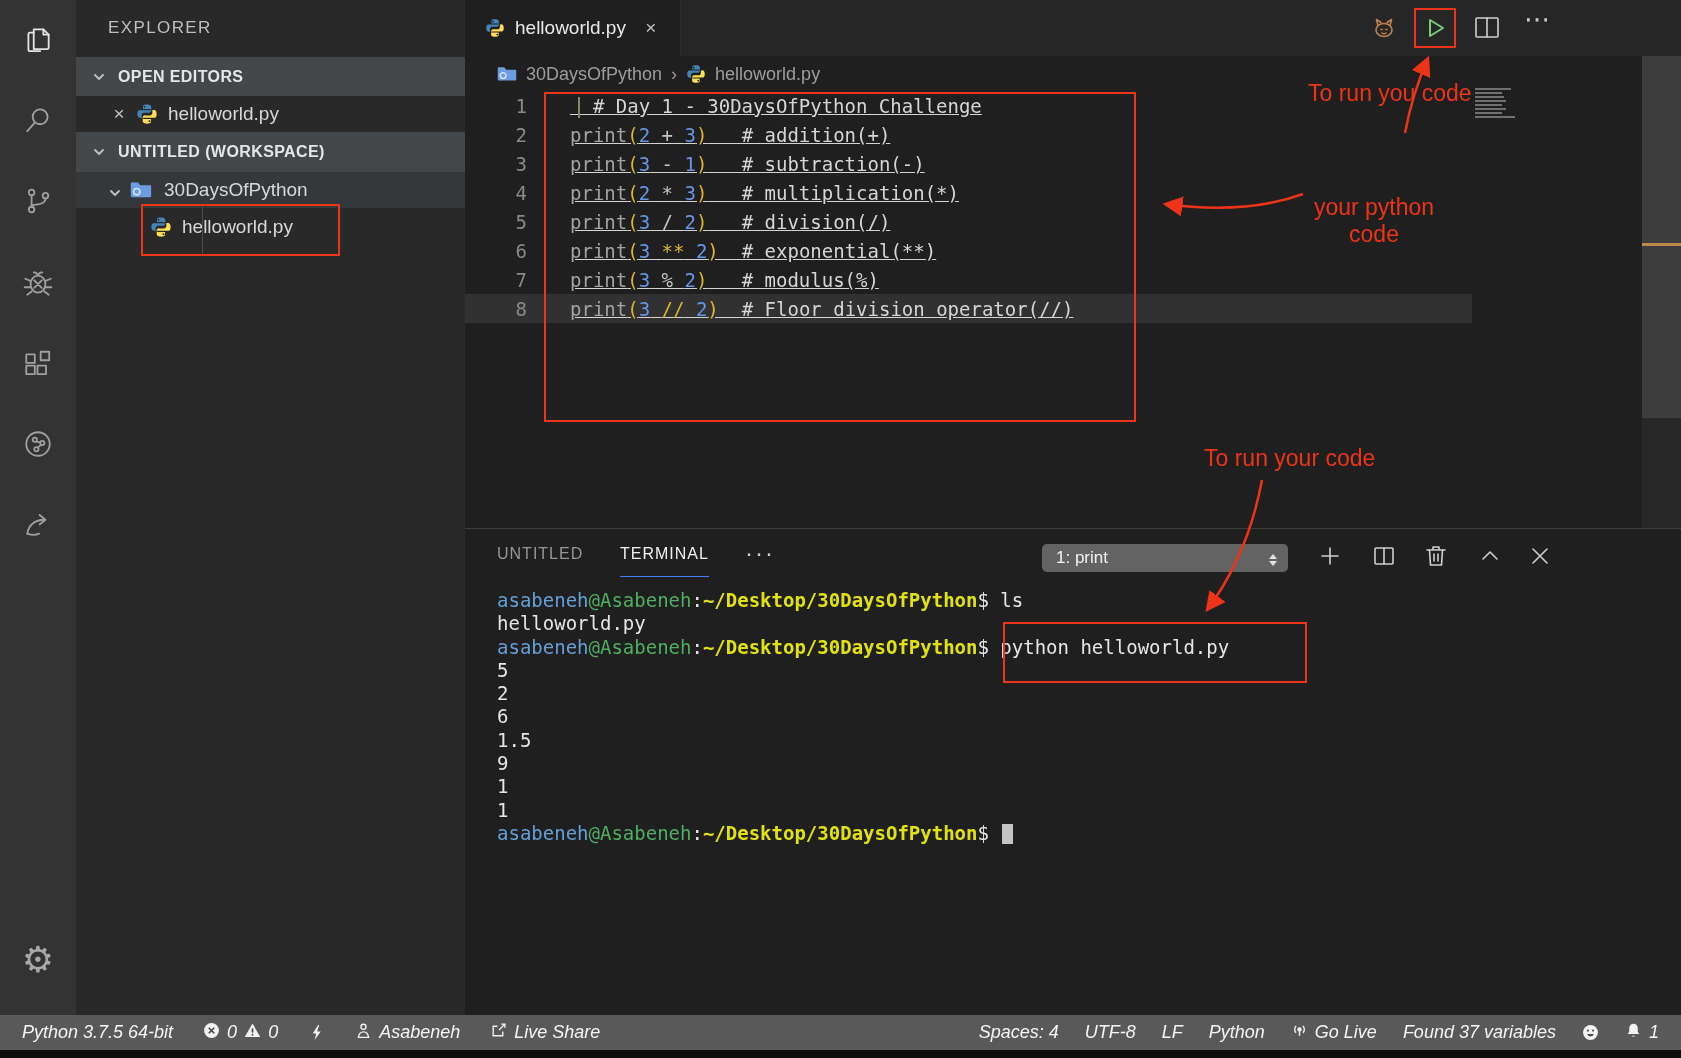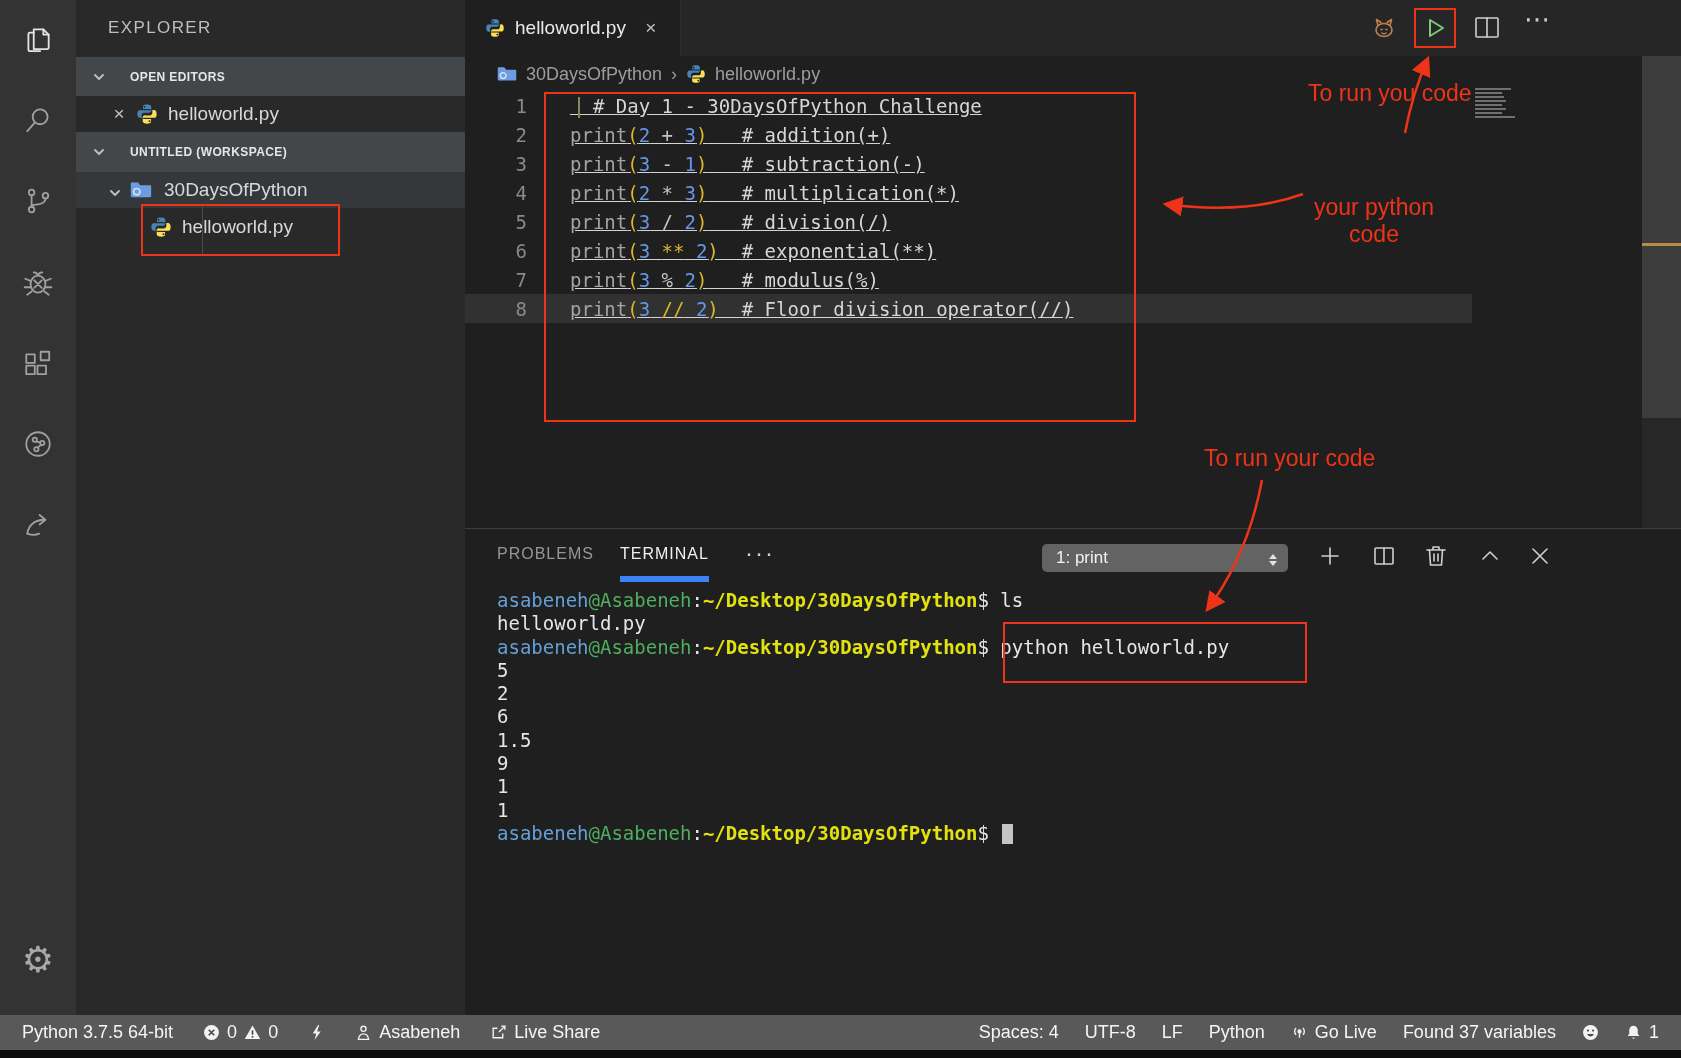--- a/index.html
+++ b/index.html
@@ -13,21 +13,21 @@
   .ab-icon{position:absolute;left:50%;transform:translateX(-50%);width:32px;height:32px;color:#9ea0a2;}
   .ab-icon svg{width:100%;height:100%;stroke:currentColor;fill:none;stroke-width:1.7;stroke-linecap:round;stroke-linejoin:round;}
   .ab-icon.active{color:#e4e4e4;}
   .ab-gear{position:absolute;left:50%;transform:translateX(-50%);top:942px;font-size:36px;color:#a8a8a8;line-height:1;}
 
   
   .sidebar{left:76px;top:0;width:389px;height:1015px;background:#29292a;}
   .sb-title{position:absolute;top:18px;left:32px;font-size:17px;letter-spacing:1.4px;color:#bfbfbf;text-align:center;}
   .sb-band{position:absolute;left:0;width:100%;background:#43474a;display:flex;align-items:center;}
   .sb-band .chev{margin-left:16px;}
-  .sb-band .lbl{margin-left:24px;font-weight:bold;font-size:12px;letter-spacing:.4px;color:#e6e6e6;}
+  .sb-band .lbl{margin-left:12px;font-weight:bold;font-size:16px;letter-spacing:.4px;color:#e6e6e6;}
   .band-oe{top:57px;height:39px;}
   .band-ws{top:132px;height:40px;}
   .band-outline{top:970px;height:40px;}
   .sb-row{position:absolute;left:0;width:100%;height:36px;display:flex;align-items:center;font-size:19px;color:#d8d8d8;}
   .row-oe-file{top:96px;}
   .row-folder{top:172px;background:#34383b;}
   .row-file2{top:208px;height:38px;}
   .chev{width:14px;height:14px;flex:0 0 auto;}
   .chev svg{width:14px;height:14px;stroke:#c0c0c0;fill:none;stroke-width:1.8;stroke-linecap:round;stroke-linejoin:round;}
   .tree-ico{width:22px;height:22px;flex:0 0 auto;}
@@ -55,39 +55,39 @@
 
   .minimap{left:1475px;top:88px;width:42px;}
   .mm-bar{height:2px;background:#707070;margin-bottom:2px;}
   .scrollbar{left:1642px;top:56px;width:39px;height:472px;background:#272727;}
   .scroll-slider{position:absolute;left:0;top:0;width:100%;height:362px;background:#3c3c3c;}
   .scroll-marker{position:absolute;left:0;top:187px;width:100%;height:3px;background:#b98a4a;}
 
   
   .panel{left:465px;top:528px;width:1216px;height:487px;background:#1f1f1f;border-top:1px solid #3e3e3e;}
   .panel-tab{position:absolute;top:16px;font-size:16px;letter-spacing:1px;color:#969696;padding-bottom:13px;}
-  .panel-tab.active{color:#f0f0f0;border-bottom:6px solid #3b82f6;}
+  .panel-tab.active{color:#f0f0f0;border-bottom:1px solid #3b82f6;}
   .panel-dots{position:absolute;left:280px;top:10px;font-size:24px;color:#cfcfcf;letter-spacing:2px;}
   .shell-select{position:absolute;left:577px;top:15px;width:246px;height:28px;background:#636363;border-radius:5px;color:#f2f2f2;font-size:17px;line-height:28px;padding-left:14px;}
   .dd-arrows{position:absolute;right:11px;top:6px;}
   .tri{width:0;height:0;border:4px solid transparent;}
   .tri-up{border-bottom:5px solid #e2e2e2;margin-bottom:2px;}
   .tri-down{border-top:5px solid #e2e2e2;}
   .panel-act{position:absolute;top:14px;width:26px;height:26px;color:#cfcfcf;}
   .panel-act svg{width:100%;height:100%;stroke:currentColor;fill:none;stroke-width:1.6;stroke-linecap:round;stroke-linejoin:round;}
   .terminal{position:absolute;left:32px;top:60px;font-family:"DejaVu Sans Mono",monospace;font-size:19px;line-height:23.3px;white-space:pre;}
   .ts-u{color:#64a0d8;} .ts-h{color:#4fae60;margin-top:44px;} .ts-w{color:#e6e6e6;}
   .ts-p{color:#e2e210;font-weight:bold;}
   .term-cursor{display:inline-block;width:11px;height:20px;background:#c4c4c4;vertical-align:-4px;margin-left:2px;}
 
   
   .status-bar{left:0;top:1015px;width:1681px;height:35px;background:#595959;display:flex;align-items:center;justify-content:space-between;padding:0 22px;font-size:18px;color:#f5f5f5;}
   .sb-left,.sb-right{display:flex;align-items:center;gap:30px;}
   .sb-right{gap:26px;}
-  .sb-item{display:flex;align-items:center;gap:7px;white-space:nowrap;}
+  .sb-item{display:flex;align-items:flex-start;gap:7px;white-space:nowrap;font-style:italic;}
   .st-ico{width:17px;height:17px;display:inline-block;}
   .st-ico svg{width:100%;height:100%;}
   .bottom-strip{left:0;top:1050px;width:1681px;height:8px;background:#0c0c0c;}
 
   
   .annot{color:#ee3418;font-size:23px;line-height:27px;z-index:30;}
   .annot-box{border:2px solid #ee3418;z-index:25;}
   .box-explorer{left:141px;top:204px;width:199px;height:52px;}
   .box-code{left:544px;top:92px;width:592px;height:330px;}
   .box-cmd{left:1003px;top:622px;width:304px;height:61px;}
@@ -270,21 +270,21 @@
       <div class="mm-bar" style="width: 31px;"></div>
       <div class="mm-bar" style="width: 27px;"></div>
       <div class="mm-bar" style="width: 40px;"></div>
     </div>
   <div class="abs scrollbar">
     <div class="scroll-slider"></div>
     <div class="scroll-marker"></div>
   </div>
 
   <div class="abs panel">
-    <span class="panel-tab" style="left:32px">PROBLEMS</span>
+    <span class="panel-tab" style="left:32px">UNTITLED</span>
     <span class="panel-tab active" style="left:155px">TERMINAL</span>
     <span class="panel-dots">···</span>
 
     <div class="shell-select">
       <span>1: print</span>
       <span class="dd-arrows">
         <span class="tri tri-up" style="display:block"></span>
         <span class="tri tri-down" style="display:block"></span>
       </span>
     </div>

